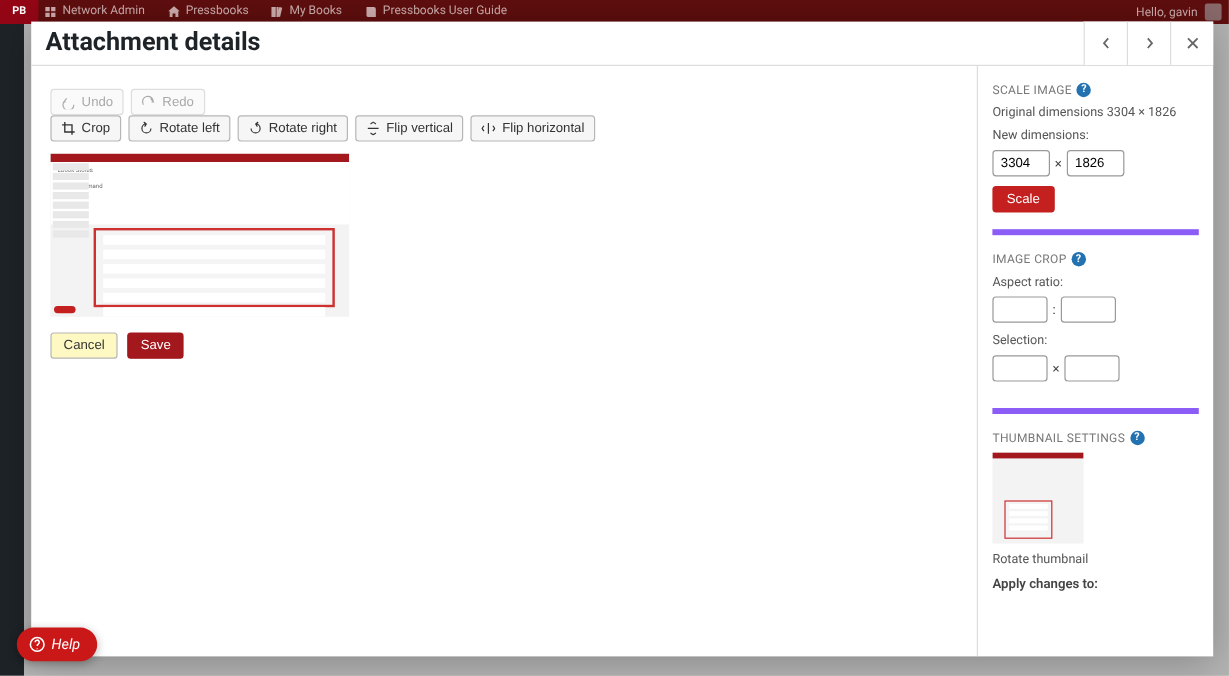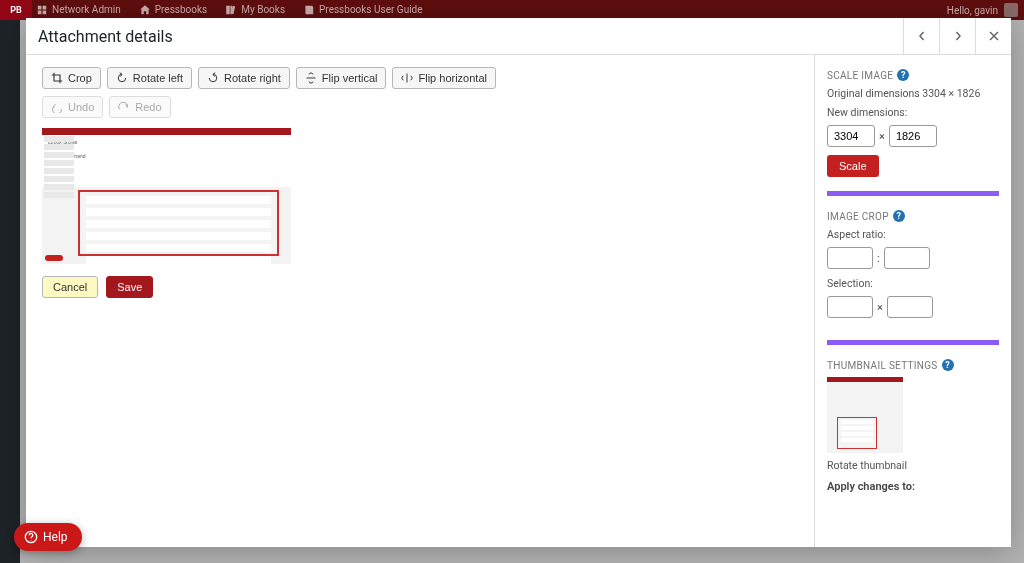--- a/index.html
+++ b/index.html
@@ -23,35 +23,35 @@
   .leftrail {
     position: absolute; top: 20px; left: 0; width: 20px; bottom: 0;
     background: #1d2327; z-index: 0;
   }
 
   
   .help-bubble {
     position: absolute; left: 14px; bottom: 12px; z-index: 20;
     background: #ca1818; color: #fff; border-radius: 20px;
     padding: 7px 14px 7px 10px; font-size: 12px;
-    display: flex; align-items: center; gap: 5px; box-shadow: 0 2px 8px rgba(0,0,0,0.3);
+    display: flex; align-items: center; gap: 5px; box-shadow: 0 2px 8px rgba(0,0,0,0.3); font-style: italic;
   }
   .help-bubble svg { width: 14px; height: 14px; }
 
   
   .modal {
     position: absolute; left: 26px; right: 13px; top: 18px; bottom: 16px;
     background: #fff; border-radius: 0; box-shadow: 0 4px 30px rgba(0,0,0,0.25);
     z-index: 10; display: flex; flex-direction: column;
   }
   .modal-header {
     height: 36px; padding: 0 0 0 12px; display: flex; align-items: center;
     position: relative;
   }
-  .modal-header h1 { margin: 0; font-size: 16px; font-weight: 400; color: #1d2327; }
+  .modal-header h1 { margin: 0; font-size: 21px; font-weight: 700; color: #1d2327; }
   .modal-header .nav {
     margin-left: auto; display: flex; align-items: stretch; height: 36px;
   }
   .modal-header .nav button {
     width: 36px; border: none; border-left: 1px solid #ddd; background: #fff;
     color: #666; cursor: pointer; font-size: 14px; display: flex; align-items: center; justify-content: center;
   }
 
   .modal-body { flex: 1; display: flex; border-top: 1px solid #ddd; overflow: hidden; }
   .editor { flex: 1; padding: 12px 16px; overflow: auto; }
@@ -169,64 +169,64 @@
       <button>
         <svg width="10" height="10" viewBox="0 0 10 10">
             <path d="M1 1l8 8M9 1l-8 8" stroke="currentColor" stroke-width="1.5"></path>
           </svg>
       </button>
     </div>
   </div>
 
   <div class="modal-body">
     <div class="editor">
-      <div class="toolbar">
-        <button class="tbtn">
-          <svg viewBox="0 0 16 16">
-              <path d="M4 1v11h11M1 4h11v11" fill="none" stroke="currentColor" stroke-width="1.5"></path>
-            </svg>
-          <span>Crop</span>
-        </button>
-        <button class="tbtn">
-          <svg viewBox="0 0 16 16">
-              <path d="M8 3a5 5 0 105 5M8 3L5 1M8 3l-2 3" fill="none" stroke="currentColor" stroke-width="1.3"></path>
-            </svg>
-          <span>Rotate left</span>
-        </button>
-        <button class="tbtn">
-          <svg viewBox="0 0 16 16">
-              <path d="M8 3a5 5 0 11-5 5M8 3l3-2M8 3l2 3" fill="none" stroke="currentColor" stroke-width="1.3"></path>
-            </svg>
-          <span>Rotate right</span>
-        </button>
-        <button class="tbtn">
-          <svg viewBox="0 0 16 16">
-              <path d="M2 8h12M5 3l3-2 3 2M5 13l3 2 3-2" fill="none" stroke="currentColor" stroke-width="1.3"></path>
-            </svg>
-          <span>Flip vertical</span>
-        </button>
-        <button class="tbtn">
-          <svg viewBox="0 0 16 16">
-              <path d="M8 2v12M3 5l-2 3 2 3M13 5l2 3-2 3" fill="none" stroke="currentColor" stroke-width="1.3"></path>
-            </svg>
-          <span>Flip horizontal</span>
-        </button>
-      </div>
       <div class="toolbar toolbar-row2">
         <button class="tbtn disabled">
           <svg viewBox="0 0 16 16">
               <path d="M5 8H3l3-4M3 8a6 6 0 1011 3" fill="none" stroke="currentColor" stroke-width="1.3"></path>
             </svg>
           <span>Undo</span>
         </button>
         <button class="tbtn disabled">
           <svg viewBox="0 0 16 16">
               <path d="M11 8h2l-3-4M13 8a6 6 0 10-11 3" fill="none" stroke="currentColor" stroke-width="1.3"></path>
             </svg>
           <span>Redo</span>
+        </button>
+      </div>
+      <div class="toolbar">
+        <button class="tbtn">
+          <svg viewBox="0 0 16 16">
+              <path d="M4 1v11h11M1 4h11v11" fill="none" stroke="currentColor" stroke-width="1.5"></path>
+            </svg>
+          <span>Crop</span>
+        </button>
+        <button class="tbtn">
+          <svg viewBox="0 0 16 16">
+              <path d="M8 3a5 5 0 105 5M8 3L5 1M8 3l-2 3" fill="none" stroke="currentColor" stroke-width="1.3"></path>
+            </svg>
+          <span>Rotate left</span>
+        </button>
+        <button class="tbtn">
+          <svg viewBox="0 0 16 16">
+              <path d="M8 3a5 5 0 11-5 5M8 3l3-2M8 3l2 3" fill="none" stroke="currentColor" stroke-width="1.3"></path>
+            </svg>
+          <span>Rotate right</span>
+        </button>
+        <button class="tbtn">
+          <svg viewBox="0 0 16 16">
+              <path d="M2 8h12M5 3l3-2 3 2M5 13l3 2 3-2" fill="none" stroke="currentColor" stroke-width="1.3"></path>
+            </svg>
+          <span>Flip vertical</span>
+        </button>
+        <button class="tbtn">
+          <svg viewBox="0 0 16 16">
+              <path d="M8 2v12M3 5l-2 3 2 3M13 5l2 3-2 3" fill="none" stroke="currentColor" stroke-width="1.3"></path>
+            </svg>
+          <span>Flip horizontal</span>
         </button>
       </div>
 
       <div class="preview">
         <div class="pbar"></div>
         <div class="pside">
             <div class="it"></div>
             <div class="it"></div>
             <div class="it"></div>
             <div class="it"></div>

